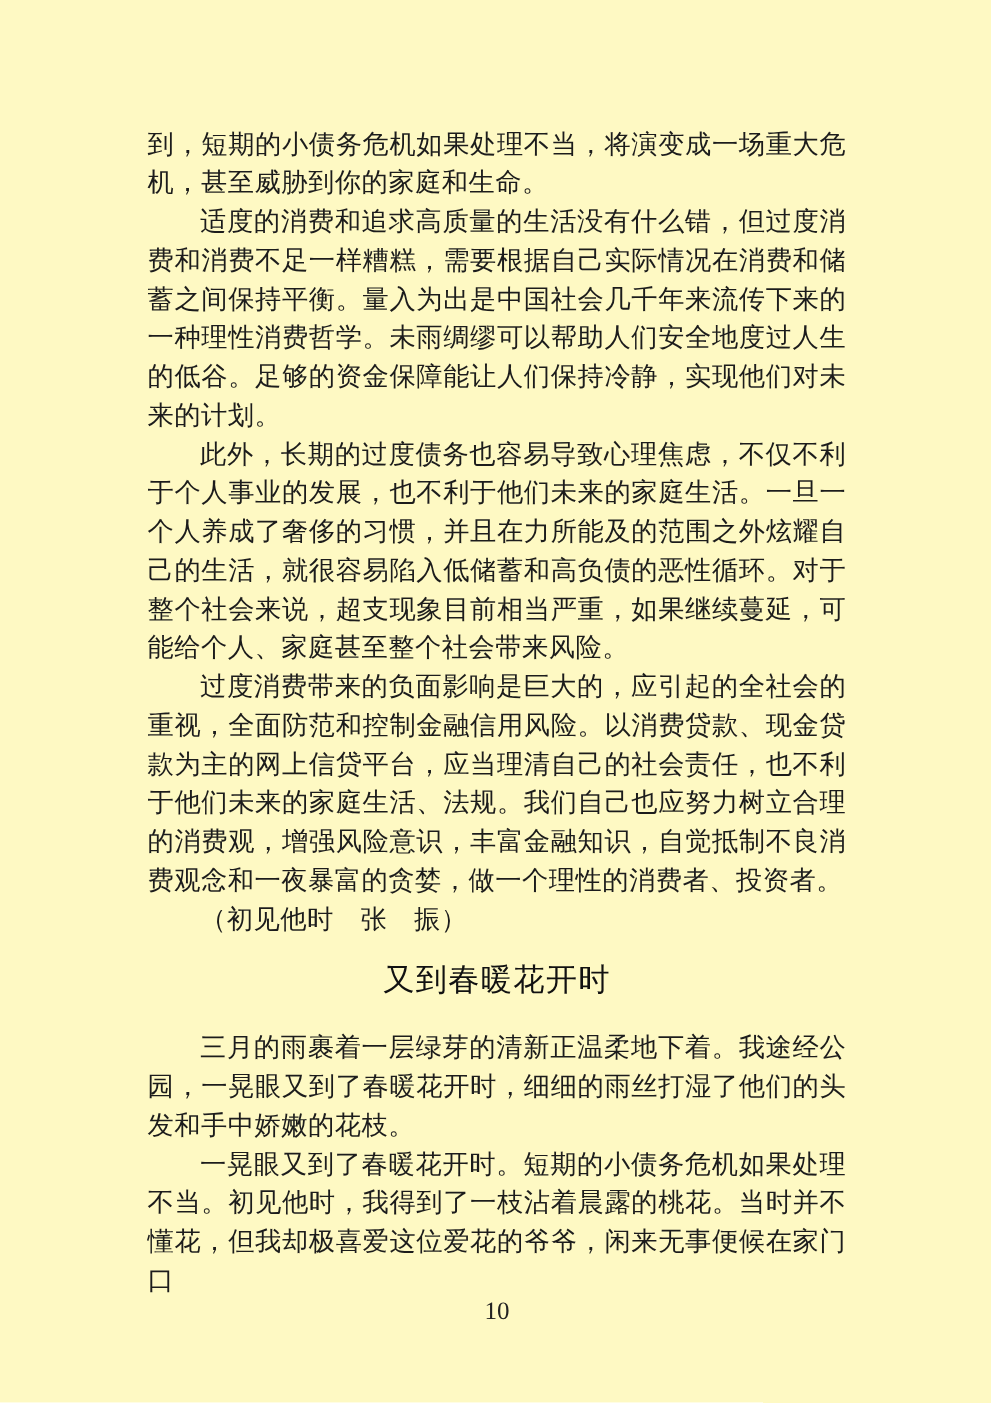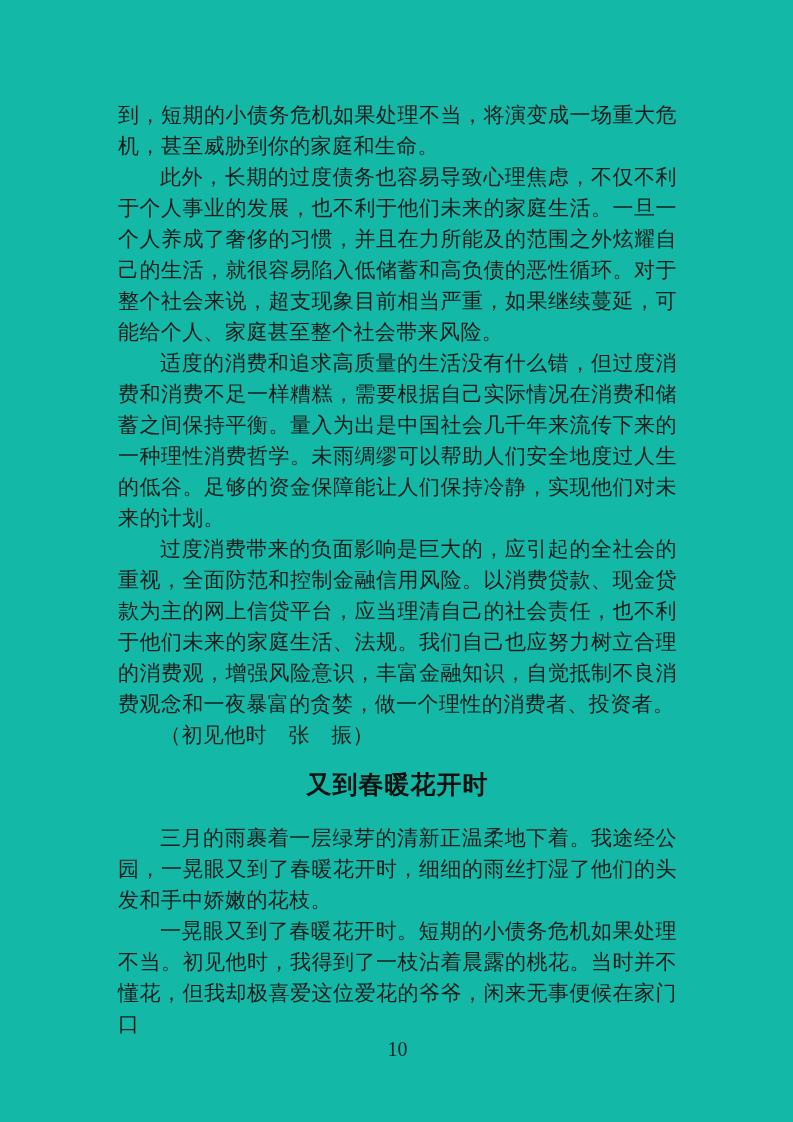--- a/index.html
+++ b/index.html
@@ -4,21 +4,21 @@
 <style>
   html, body {
     margin: 0;
     padding: 0;
     background: #ffffff;
   }
   .page {
     position: relative;
     width: 793px;
     height: 1122px;
-    background: #14b8a6;
+    background: #fef9c3;
     overflow: hidden;
     font-family: "Liberation Serif", "DejaVu Serif", serif;
     color: #1c1c1c;
   }
   .content {
     position: absolute;
     left: 118px;
     top: 100px;
     width: 559px;
   }
@@ -38,21 +38,21 @@
     margin: 0;
     font-size: 21px;
     line-height: 31px;
     letter-spacing: 0.4px;
     text-align: right;
     text-indent: 0;
   }
   .article-title {
     margin: 14px 0 20px 0;
     font-family: "Liberation Sans", "DejaVu Sans", sans-serif;
-    font-weight: 700;
+    font-weight: 400;
     font-size: 25px;
     line-height: 38px;
     letter-spacing: 1px;
     text-align: center;
     color: #111111;
   }
   .page-number {
     position: absolute;
     left: 118px;
     top: 1038px;
@@ -64,22 +64,22 @@
   }
 </style>
 </head>
 <body>
 
 <div class="page">
   <div class="content">
 
     <div class="body-text">
       <p class="continuation">到，短期的小债务危机如果处理不当，将演变成一场重大危机，甚至威胁到你的家庭和生命。</p>
+      <p>适度的消费和追求高质量的生活没有什么错，但过度消费和消费不足一样糟糕，需要根据自己实际情况在消费和储蓄之间保持平衡。量入为出是中国社会几千年来流传下来的一种理性消费哲学。未雨绸缪可以帮助人们安全地度过人生的低谷。足够的资金保障能让人们保持冷静，实现他们对未来的计划。</p>
       <p>此外，长期的过度债务也容易导致心理焦虑，不仅不利于个人事业的发展，也不利于他们未来的家庭生活。一旦一个人养成了奢侈的习惯，并且在力所能及的范围之外炫耀自己的生活，就很容易陷入低储蓄和高负债的恶性循环。对于整个社会来说，超支现象目前相当严重，如果继续蔓延，可能给个人、家庭甚至整个社会带来风险。</p>
-      <p>适度的消费和追求高质量的生活没有什么错，但过度消费和消费不足一样糟糕，需要根据自己实际情况在消费和储蓄之间保持平衡。量入为出是中国社会几千年来流传下来的一种理性消费哲学。未雨绸缪可以帮助人们安全地度过人生的低谷。足够的资金保障能让人们保持冷静，实现他们对未来的计划。</p>
       <p>过度消费带来的负面影响是巨大的，应引起的全社会的重视，全面防范和控制金融信用风险。以消费贷款、现金贷款为主的网上信贷平台，应当理清自己的社会责任，也不利于他们未来的家庭生活、法规。我们自己也应努力树立合理的消费观，增强风险意识，丰富金融知识，自觉抵制不良消费观念和一夜暴富的贪婪，做一个理性的消费者、投资者。</p>
       <p class="attribution">（初见他时　张　振）</p>
     </div>
 
     <div class="body-text">
       <h2 class="article-title">又到春暖花开时</h2>
       <p>三月的雨裹着一层绿芽的清新正温柔地下着。我途经公园，一晃眼又到了春暖花开时，细细的雨丝打湿了他们的头发和手中娇嫩的花枝。</p>
       <p>一晃眼又到了春暖花开时。短期的小债务危机如果处理不当。初见他时，我得到了一枝沾着晨露的桃花。当时并不懂花，但我却极喜爱这位爱花的爷爷，闲来无事便候在家门口</p>
     </div>
 

